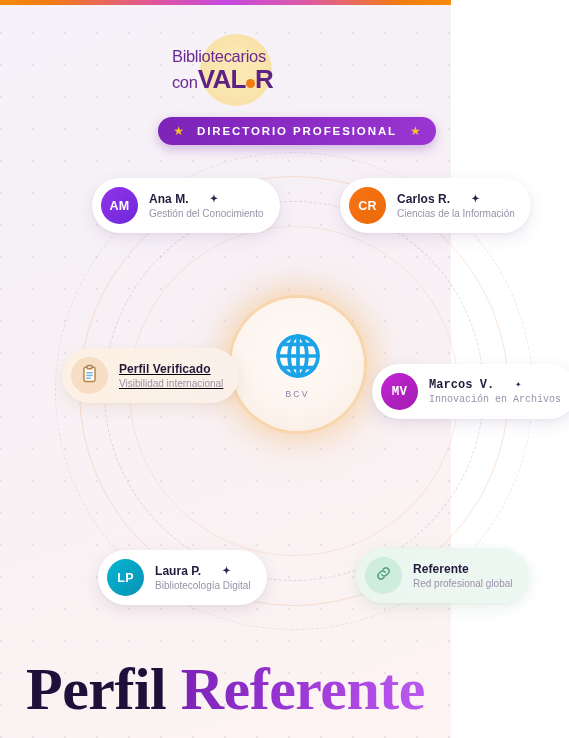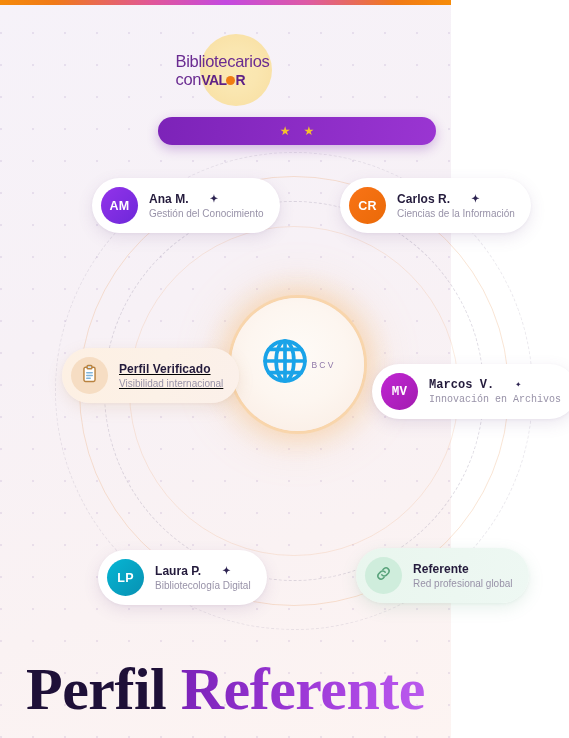--- a/index.html
+++ b/index.html
@@ -87,21 +87,21 @@
   }
   .logo-line2 {
     font-size:16.5px;
     color:#6a2b91;
     letter-spacing:-0.3px;
     white-space:nowrap;
     margin-top:1px;
   }
   .logo-valor {
     font-weight:bold;
-    font-size:14px;
+    font-size:26px;
     letter-spacing:-0.6px;
     color:#5e2186;
   }
   .logo-dot {
     display:inline-block;
     width:9px; height:9px;
     border-radius:50%;
     background:#f07c12;
     vertical-align:0px;
     margin:0 0px;
@@ -130,21 +130,21 @@
   #hub {
     position:absolute;
     left:231px; top:298px;
     width:133px; height:133px;
     border-radius:50%;
     background:radial-gradient(circle at 50% 42%, #fefbf7 0%, #fdf6f0 48%, #fbf0e8 76%, #f7ebe6 100%);
     box-shadow:
       0 0 0 3px rgba(249,205,150,0.55),
       0 0 22px 7px rgba(248,194,133,0.38),
       0 0 44px 16px rgba(246,186,128,0.18);
-    display:flex; flex-direction:row;
+    display:flex; flex-direction:column;
     align-items:center; justify-content:center;
   }
   #hub-glow {
     position:absolute;
     left:201px; top:268px;
     width:193px; height:193px;
     border-radius:50%;
     background:radial-gradient(circle, rgba(250,214,168,0.30) 0%, rgba(250,214,168,0.12) 52%, rgba(250,214,168,0) 72%);
     pointer-events:none;
   }
@@ -257,20 +257,21 @@
         <div class="logo-line1">Bibliotecarios</div>
         <div class="logo-line2">
           <span>con</span><span class="logo-valor">VAL</span><span class="logo-dot"></span><span class="logo-valor">R</span>
         </div>
       </div>
     </div>
   </div>
 
   <div id="badge">
     <span class="star">★</span>
+    <span class="badge-label">DIRECTORIO PROFESIONAL</span>
     <span class="star">★</span>
   </div>
 
   <div id="hub-glow"></div>
   <div id="hub">
     <div id="hub-globe">
       <svg width="52" height="52" viewBox="0 0 24 24" fill="none" stroke="#1aa3e8" stroke-width="1.7" stroke-linecap="round">
         <circle cx="12" cy="12" r="9.2"></circle>
         <ellipse cx="12" cy="12" rx="4.1" ry="9.2"></ellipse>
         <line x1="12" y1="2.8" x2="12" y2="21.2"></line>

